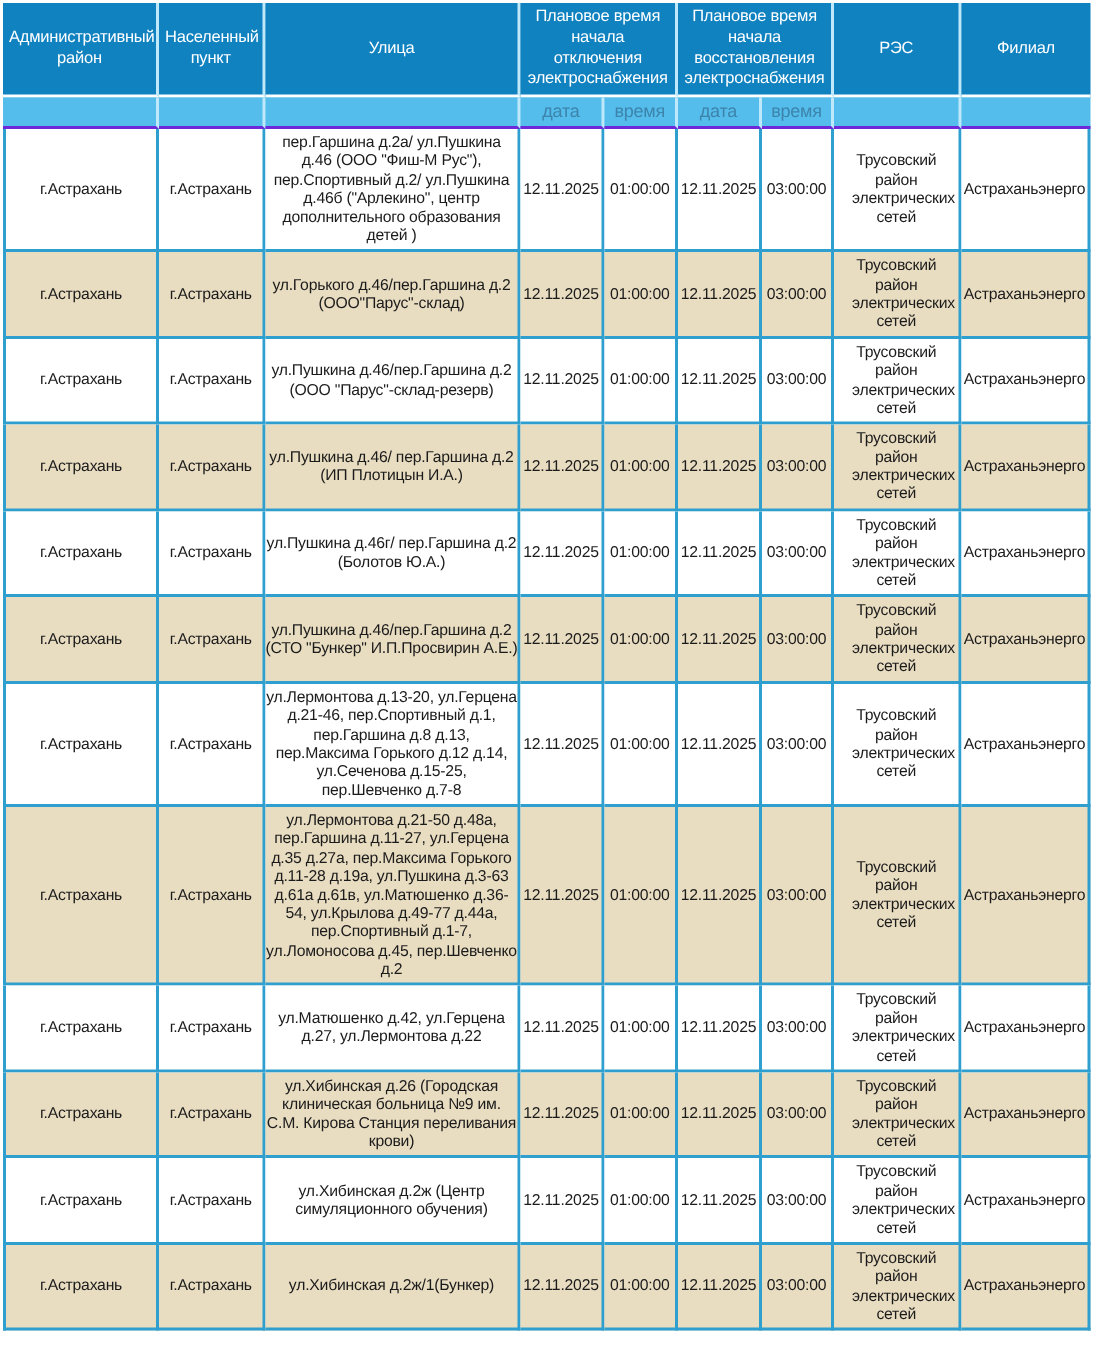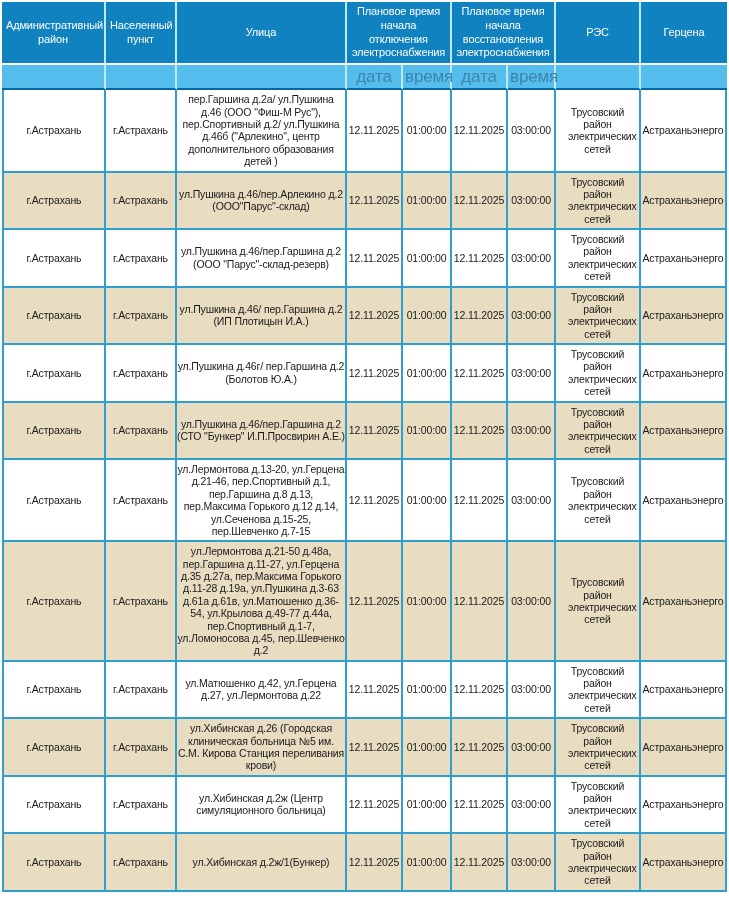--- a/index.html
+++ b/index.html
@@ -39,22 +39,22 @@
     font-weight:normal;font-size:11px;line-height:1.25;
     text-align:center;vertical-align:middle;
     border-right:2px solid var(--header-border);
     border-bottom:2px solid #ffffff;
     padding:3px 4px;
     margin-left:24px;
   }
   thead tr.main-header th{height:55px;}
   thead tr.sub-header th{
     background:var(--subheader-bg);color:var(--subheader-text);
-    height:21px;font-size:17px;padding:1px 2px;
-    border-bottom:2px solid #0369a1;
+    height:21px;font-size:12px;padding:1px 2px;
+    border-bottom:2px solid #6d28d9;
   }
   thead th:last-child{border-right:none;}
 
   tbody td{
     background:var(--row-bg);
     border-right:2px solid var(--border);
     border-bottom:2px solid var(--border);
     font-size:10.5px;line-height:1.18;
     text-align:center;vertical-align:middle;
     padding:3px 3px;
@@ -84,21 +84,21 @@
         <col class="c-branch">
     </colgroup>
     <thead>
       <tr class="main-header">
         <th>Административный район</th>
         <th>Населенный пункт</th>
         <th>Улица</th>
         <th colspan="2">Плановое время начала отключения электроснабжения</th>
         <th colspan="2">Плановое время начала восстановления электроснабжения</th>
         <th>РЭС</th>
-        <th>Герцена</th>
+        <th>Филиал</th>
       </tr>
       <tr class="sub-header">
         <th></th>
         <th></th>
         <th></th>
         <th>дата</th>
         <th>время</th>
         <th>дата</th>
         <th>время</th>
         <th></th>
@@ -113,21 +113,21 @@
     <td class="cell-date">12.11.2025</td>
     <td class="cell-time">01:00:00</td>
     <td class="cell-date">12.11.2025</td>
     <td class="cell-time">03:00:00</td>
     <td class="cell-res">Трусовский район электрических сетей</td>
     <td class="cell-branch">Астраханьэнерго</td>
   </tr>
         <tr class="alt">
     <td class="cell-district">г.Астрахань</td>
     <td class="cell-settlement">г.Астрахань</td>
-    <td class="cell-street">ул.Пушкина д.46/пер.Арлекино д.2 (ООО"Парус"-склад)</td>
+    <td class="cell-street">ул.Горького д.46/пер.Гаршина д.2 (ООО"Парус"-склад)</td>
     <td class="cell-date">12.11.2025</td>
     <td class="cell-time">01:00:00</td>
     <td class="cell-date">12.11.2025</td>
     <td class="cell-time">03:00:00</td>
     <td class="cell-res">Трусовский район электрических сетей</td>
     <td class="cell-branch">Астраханьэнерго</td>
   </tr>
         <tr>
     <td class="cell-district">г.Астрахань</td>
     <td class="cell-settlement">г.Астрахань</td>
@@ -168,21 +168,21 @@
     <td class="cell-date">12.11.2025</td>
     <td class="cell-time">01:00:00</td>
     <td class="cell-date">12.11.2025</td>
     <td class="cell-time">03:00:00</td>
     <td class="cell-res">Трусовский район электрических сетей</td>
     <td class="cell-branch">Астраханьэнерго</td>
   </tr>
         <tr>
     <td class="cell-district">г.Астрахань</td>
     <td class="cell-settlement">г.Астрахань</td>
-    <td class="cell-street">ул.Лермонтова д.13-20, ул.Герцена д.21-46, пер.Спортивный д.1, пер.Гаршина д.8 д.13, пер.Максима Горького д.12 д.14, ул.Сеченова д.15-25, пер.Шевченко д.7-15</td>
+    <td class="cell-street">ул.Лермонтова д.13-20, ул.Герцена д.21-46, пер.Спортивный д.1, пер.Гаршина д.8 д.13, пер.Максима Горького д.12 д.14, ул.Сеченова д.15-25, пер.Шевченко д.7-8</td>
     <td class="cell-date">12.11.2025</td>
     <td class="cell-time">01:00:00</td>
     <td class="cell-date">12.11.2025</td>
     <td class="cell-time">03:00:00</td>
     <td class="cell-res">Трусовский район электрических сетей</td>
     <td class="cell-branch">Астраханьэнерго</td>
   </tr>
         <tr class="alt">
     <td class="cell-district">г.Астрахань</td>
     <td class="cell-settlement">г.Астрахань</td>
@@ -201,32 +201,32 @@
     <td class="cell-date">12.11.2025</td>
     <td class="cell-time">01:00:00</td>
     <td class="cell-date">12.11.2025</td>
     <td class="cell-time">03:00:00</td>
     <td class="cell-res">Трусовский район электрических сетей</td>
     <td class="cell-branch">Астраханьэнерго</td>
   </tr>
         <tr class="alt">
     <td class="cell-district">г.Астрахань</td>
     <td class="cell-settlement">г.Астрахань</td>
-    <td class="cell-street">ул.Хибинская д.26 (Городская клиническая больница №5 им. С.М. Кирова Станция переливания крови)</td>
-    <td class="cell-date">12.11.2025</td>
-    <td class="cell-time">01:00:00</td>
-    <td class="cell-date">12.11.2025</td>
-    <td class="cell-time">03:00:00</td>
-    <td class="cell-res">Трусовский район электрических сетей</td>
-    <td class="cell-branch">Астраханьэнерго</td>
-  </tr>
-        <tr>
-    <td class="cell-district">г.Астрахань</td>
-    <td class="cell-settlement">г.Астрахань</td>
-    <td class="cell-street">ул.Хибинская д.2ж (Центр симуляционного больница)</td>
+    <td class="cell-street">ул.Хибинская д.26 (Городская клиническая больница №9 им. С.М. Кирова Станция переливания крови)</td>
+    <td class="cell-date">12.11.2025</td>
+    <td class="cell-time">01:00:00</td>
+    <td class="cell-date">12.11.2025</td>
+    <td class="cell-time">03:00:00</td>
+    <td class="cell-res">Трусовский район электрических сетей</td>
+    <td class="cell-branch">Астраханьэнерго</td>
+  </tr>
+        <tr>
+    <td class="cell-district">г.Астрахань</td>
+    <td class="cell-settlement">г.Астрахань</td>
+    <td class="cell-street">ул.Хибинская д.2ж (Центр симуляционного обучения)</td>
     <td class="cell-date">12.11.2025</td>
     <td class="cell-time">01:00:00</td>
     <td class="cell-date">12.11.2025</td>
     <td class="cell-time">03:00:00</td>
     <td class="cell-res">Трусовский район электрических сетей</td>
     <td class="cell-branch">Астраханьэнерго</td>
   </tr>
         <tr class="alt">
     <td class="cell-district">г.Астрахань</td>
     <td class="cell-settlement">г.Астрахань</td>

